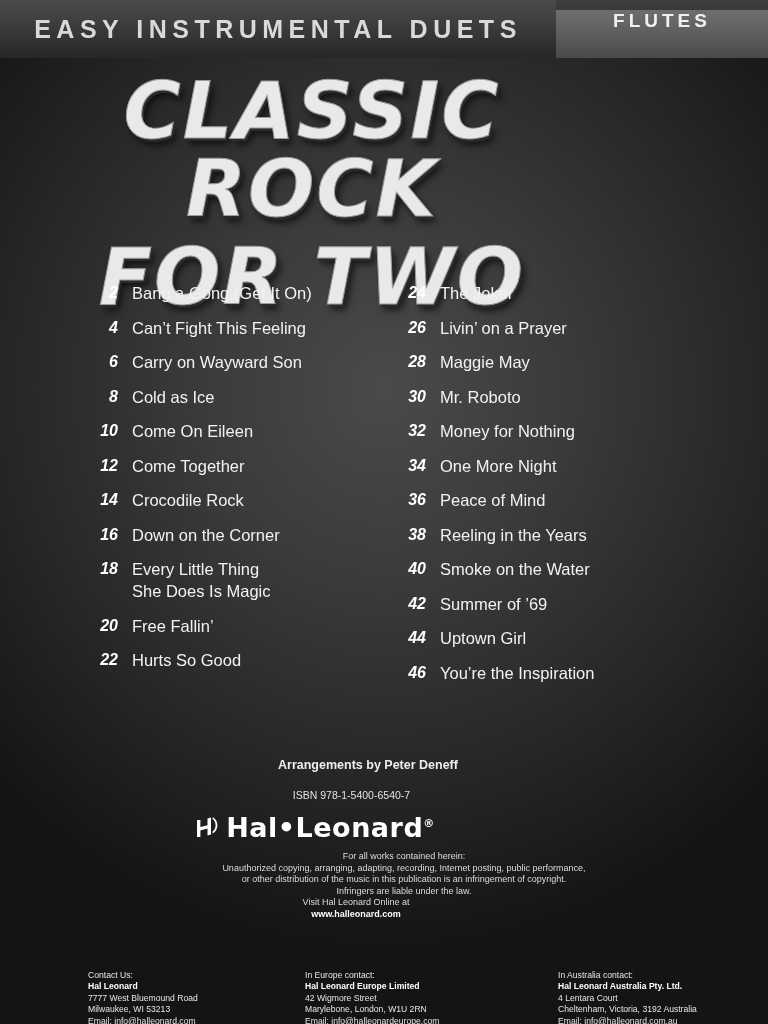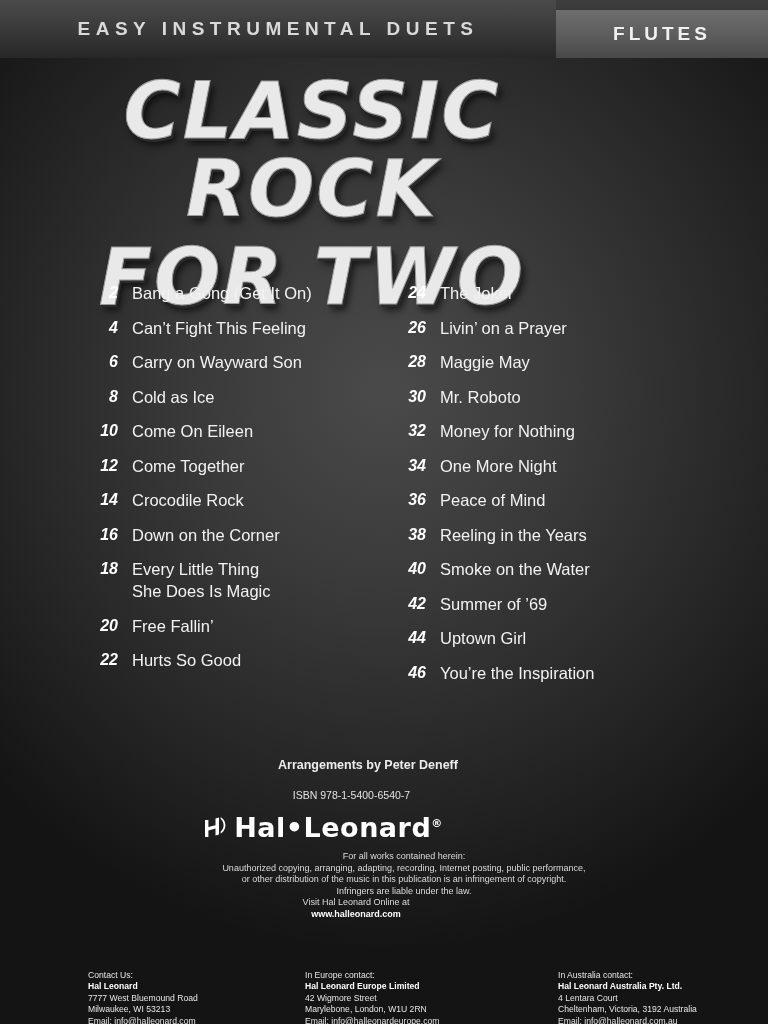--- a/index.html
+++ b/index.html
@@ -34,28 +34,28 @@
   }
   .banner-left {
     flex: 0 0 556px;
     display: flex;
     align-items: center;
     justify-content: center;
     background: linear-gradient(to bottom, #4b4b4b 0%, #383838 55%, #272727 100%);
   }
   .banner-left span {
     color: #d9d9d9;
-    font-size: 19px;
+    font-size: 25px;
     letter-spacing: 5.5px;
     font-weight: bold;
   }
   .banner-right {
     flex: 1;
     display: flex;
-    align-items: center;
+    align-items: flex-start;
     justify-content: center;
     background: linear-gradient(to bottom, #6e6e6e 0%, #5c5c5c 55%, #494949 100%);
     margin-top: 10px;
   }
   .banner-right span {
     color: #f0f0f0;
     font-size: 19px;
     letter-spacing: 4px;
     font-weight: bold;
   }
@@ -137,21 +137,21 @@
     width: 703px;
     text-align: center;
     color: #e2e2e2;
     font-size: 10.5px;
   }
 
   
   .logo {
     position: absolute;
     top: 812px;
-    left: 8px;
+    left: 0;
     width: 629px;
     display: flex;
     align-items: center;
     justify-content: center;
     gap: 6px;
   }
   .logo-mark {
     position: relative;
     width: 26px;
     height: 26px;

